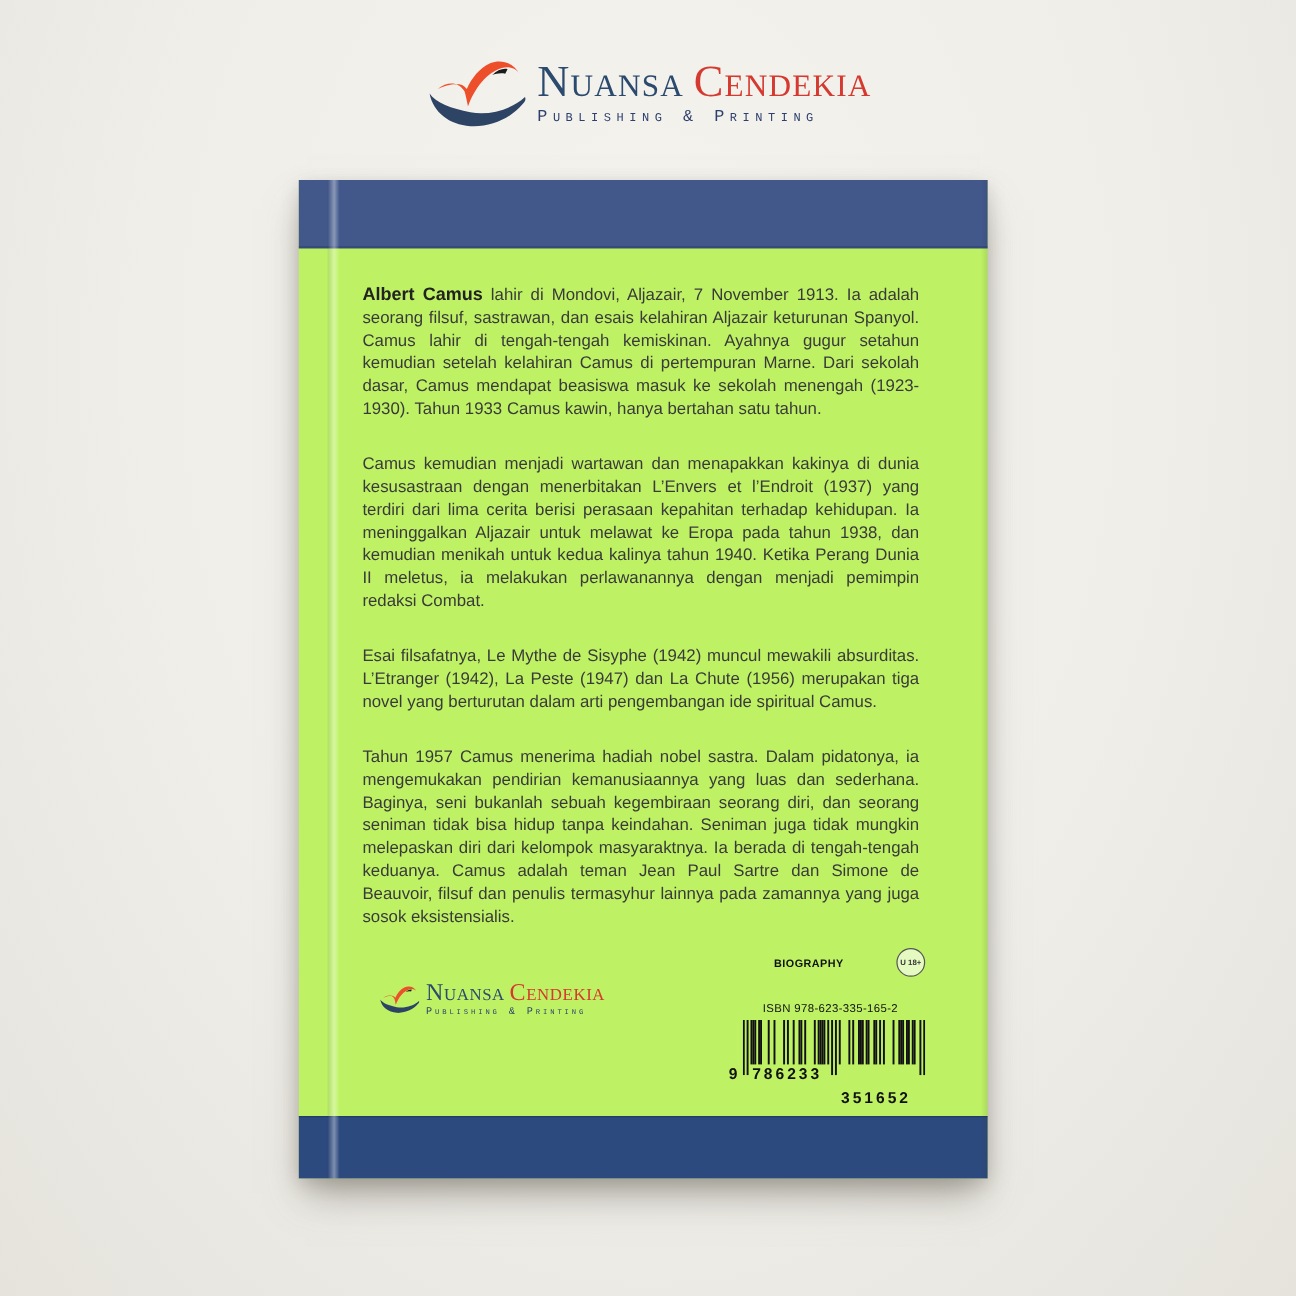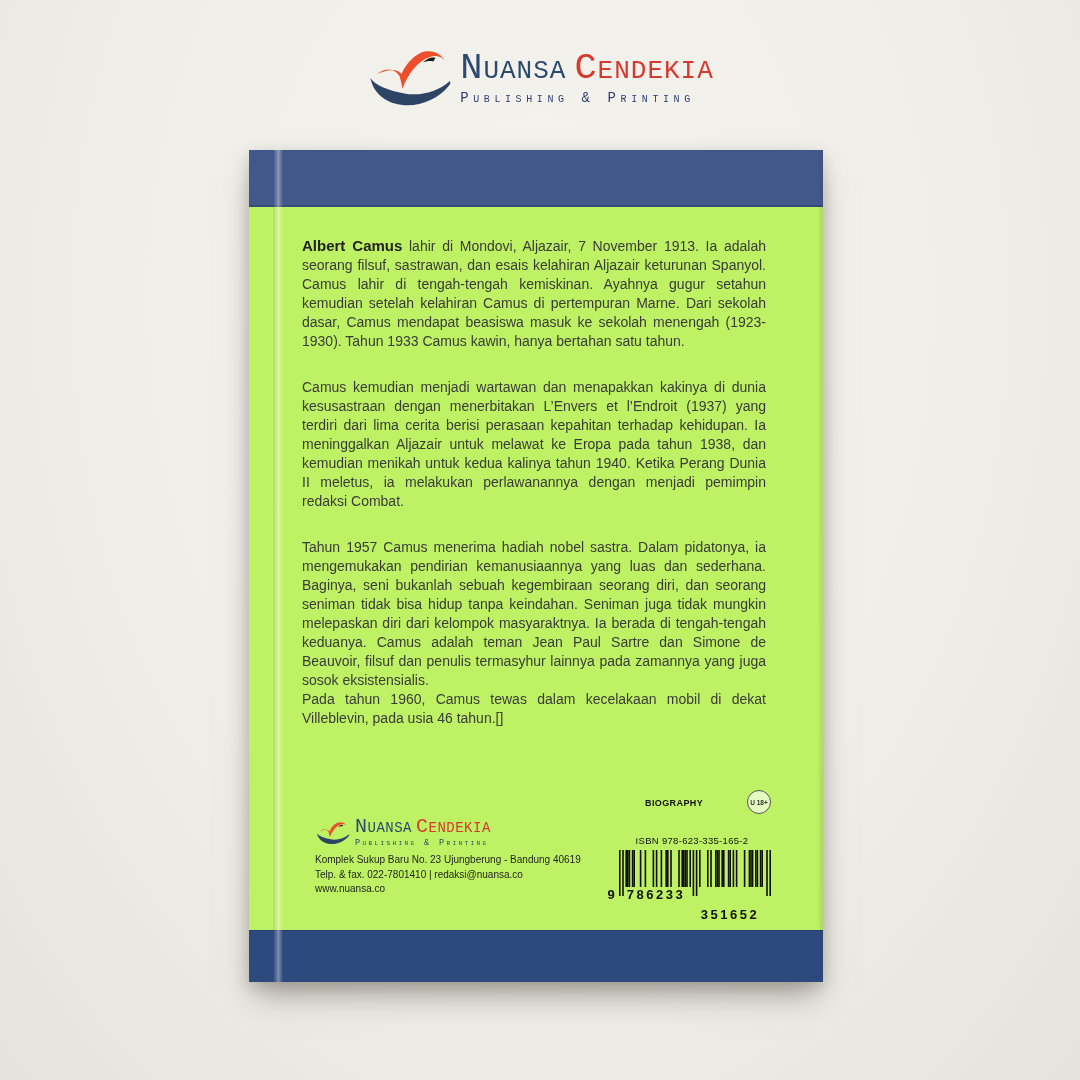--- a/index.html
+++ b/index.html
@@ -13,21 +13,21 @@
 
   
   .brand-header{
     position:absolute; top:46px; left:50%; transform:translateX(-50%);
     display:flex; align-items:center; gap:6px;
   }
   .swoosh-lg{ width:88px; height:64px; }
   .swoosh-sm{ width:36px; height:26px; }
   .brand-textcol{ display:flex; flex-direction:column; }
   .brand-name{
-    font-family:Liberation Mono, monospace; font-variant:small-caps;
+    font-family:Liberation Serif, serif; font-variant:small-caps;
     font-size:37px; letter-spacing:1px; line-height:1; white-space:nowrap;
   }
   .brand-name .navy{ color:#2c4a6e; }
   .brand-name .red{ color:#d5392f; margin-left:8px; }
   .brand-tagline{
     font-family:Liberation Mono, monospace; font-variant:small-caps;
     font-size:14px; letter-spacing:4.6px; color:#2e3f6e; margin-top:3px; white-space:nowrap;
   }
 
   
@@ -106,45 +106,40 @@
 
   <div class="book">
     <div class="band-top"></div>
 
     <div class="cover-mid">
 
       <div class="bio">
         <p><strong class="lead">Albert Camus</strong><span> lahir di Mondovi, Aljazair, 7 November 1913. Ia adalah seorang filsuf, sastrawan, dan esais kelahiran Aljazair keturunan Spanyol. Camus lahir di tengah-tengah kemiskinan. Ayahnya gugur setahun kemudian setelah kelahiran Camus di pertempuran Marne. Dari sekolah dasar, Camus mendapat beasiswa masuk ke sekolah menengah (1923-1930). Tahun 1933 Camus kawin, hanya bertahan satu tahun.</span></p>
         <p>Camus kemudian menjadi wartawan dan menapakkan kakinya di dunia kesusastraan dengan menerbitakan L’Envers et l’Endroit (1937) yang terdiri dari lima cerita berisi perasaan kepahitan terhadap kehidupan. Ia meninggalkan Aljazair untuk melawat ke Eropa pada tahun 1938, dan kemudian menikah untuk kedua kalinya tahun 1940. Ketika Perang Dunia II meletus, ia melakukan perlawanannya dengan menjadi pemimpin redaksi Combat.</p>
         <p>
+            <span class="sub">Esai filsafatnya, Le Mythe de Sisyphe (1942) muncul mewakili absurditas. L’Etranger (1942), La Peste (1947) dan La Chute (1956) merupakan tiga novel yang berturutan dalam arti pengembangan ide spiritual Camus.</span>
           </p>
         <p>
             <span class="sub">Tahun 1957 Camus menerima hadiah nobel sastra. Dalam pidatonya, ia mengemukakan pendirian kemanusiaannya yang luas dan sederhana. Baginya, seni bukanlah sebuah kegembiraan seorang diri, dan seorang seniman tidak bisa hidup tanpa keindahan. Seniman juga tidak mungkin melepaskan diri dari kelompok masyaraktnya. Ia berada di tengah-tengah keduanya. Camus adalah teman Jean Paul Sartre dan Simone de Beauvoir, filsuf dan penulis termasyhur lainnya pada zamannya yang juga sosok eksistensialis.</span>
-            <span class="sub">Pada tahun 1960, Camus tewas dalam kecelakaan mobil di dekat Villeblevin, pada usia 46 tahun.[]</span>
           </p>
       </div>
 
       <div class="footer-left">
         <div class="logo-row">
           <svg class="swoosh-sm" viewBox="0 0 90 66" aria-hidden="true">
             <path fill="#2e4464" d="M4,33 C7,49 21,60 39,61 C57,62 74,54 84,42 C86,40 87,38 86,36 C74,47 55,52 39,49 C23,46 9,41 4,33 Z"></path>
             <path fill="#ee4f2b" d="M11,29 C20,22 29,23 34,31 C35,34 36,39 37,44 C43,28 53,15 66,11 C73,9 79,12 81,16 C77,7 66,3 56,7 C47,11 40,20 36,29 C31,22 20,25 11,29 Z"></path>
             <path fill="#1b1b1b" d="M58,17 C62,13 67,11 71,12 L69,16 C65,15 61,16 58,17 Z"></path>
           </svg>
           <div class="logo-sm-text">
             <div class="brand-name">
               <span class="navy">Nuansa</span><span class="red">Cendekia</span>
             </div>
             <div class="brand-tagline">Publishing &amp; Printing</div>
           </div>
-        </div>
-        <div class="addr">
-          <div>Komplek Sukup Baru No. 23 Ujungberung - Bandung 40619</div>
-          <div>Telp. &amp; fax. 022-7801410 | redaksi@nuansa.co</div>
-          <div>www.nuansa.co</div>
         </div>
       </div>
 
       <div class="barcode-area">
         <div class="cat-row">
           <span class="category">BIOGRAPHY</span>
           <span class="age-circle">U 18+</span>
         </div>
         <div class="isbn-label">ISBN 978-623-335-165-2</div>
         <div class="barcode-wrap">

